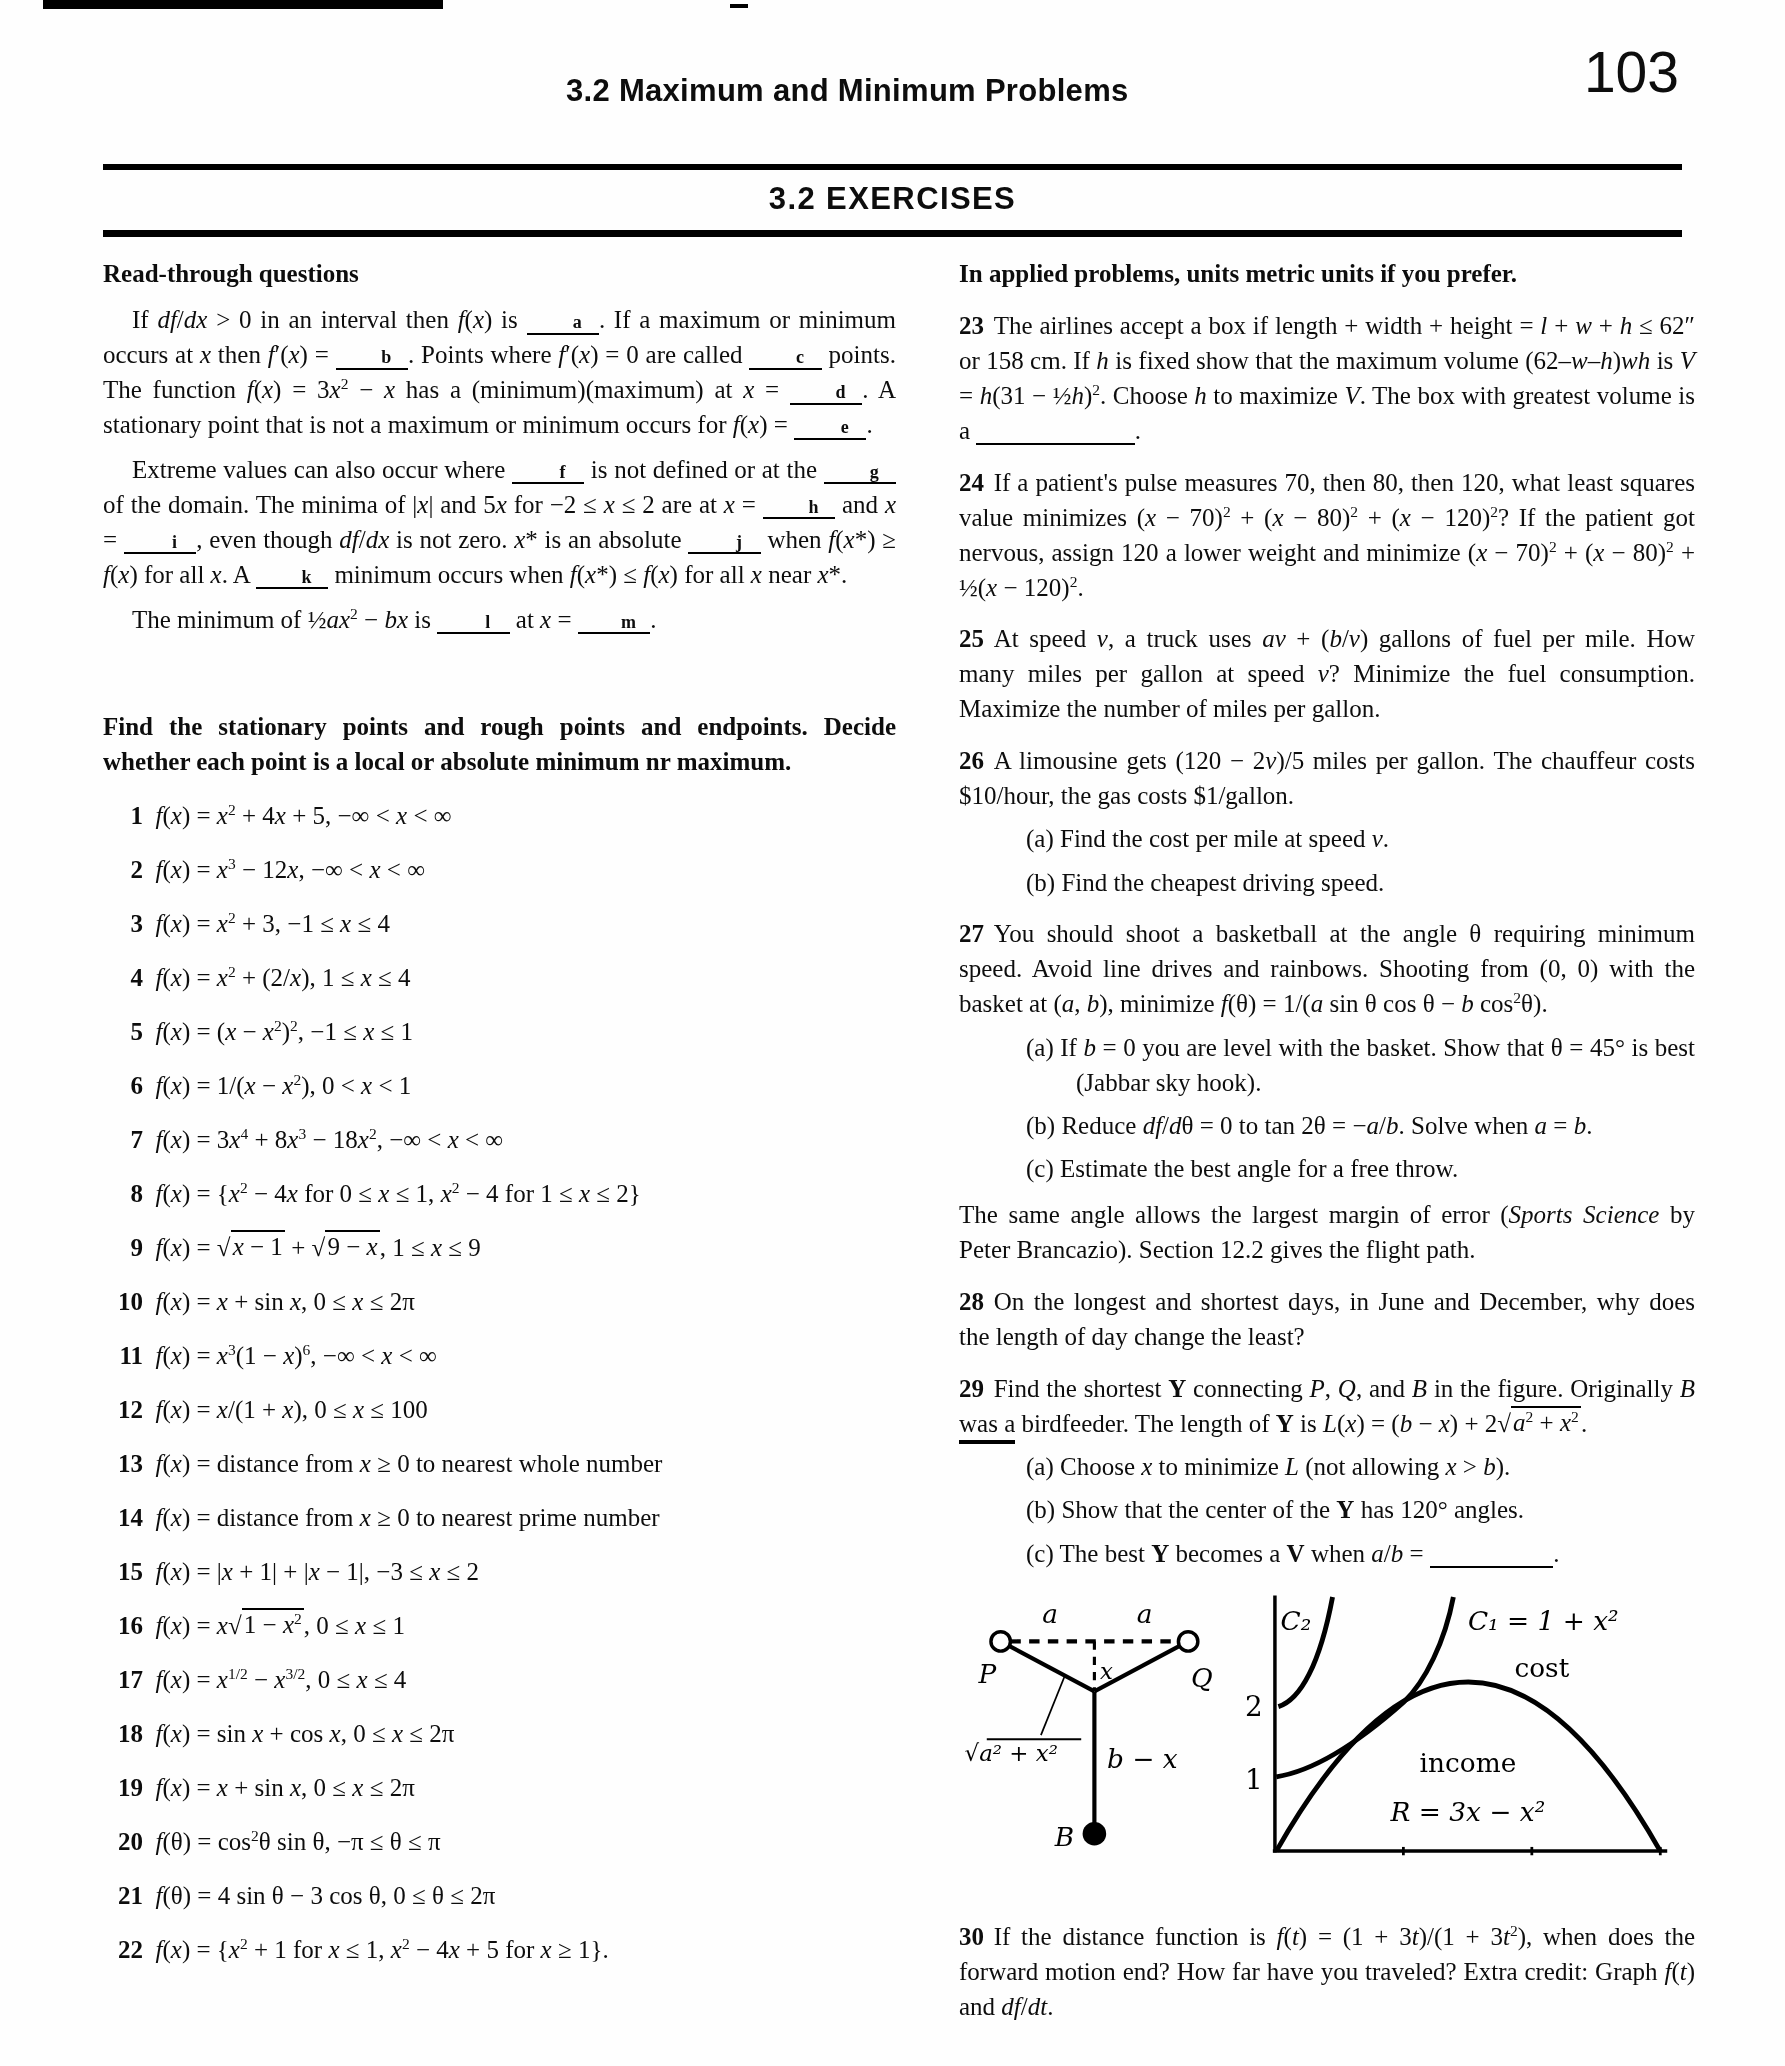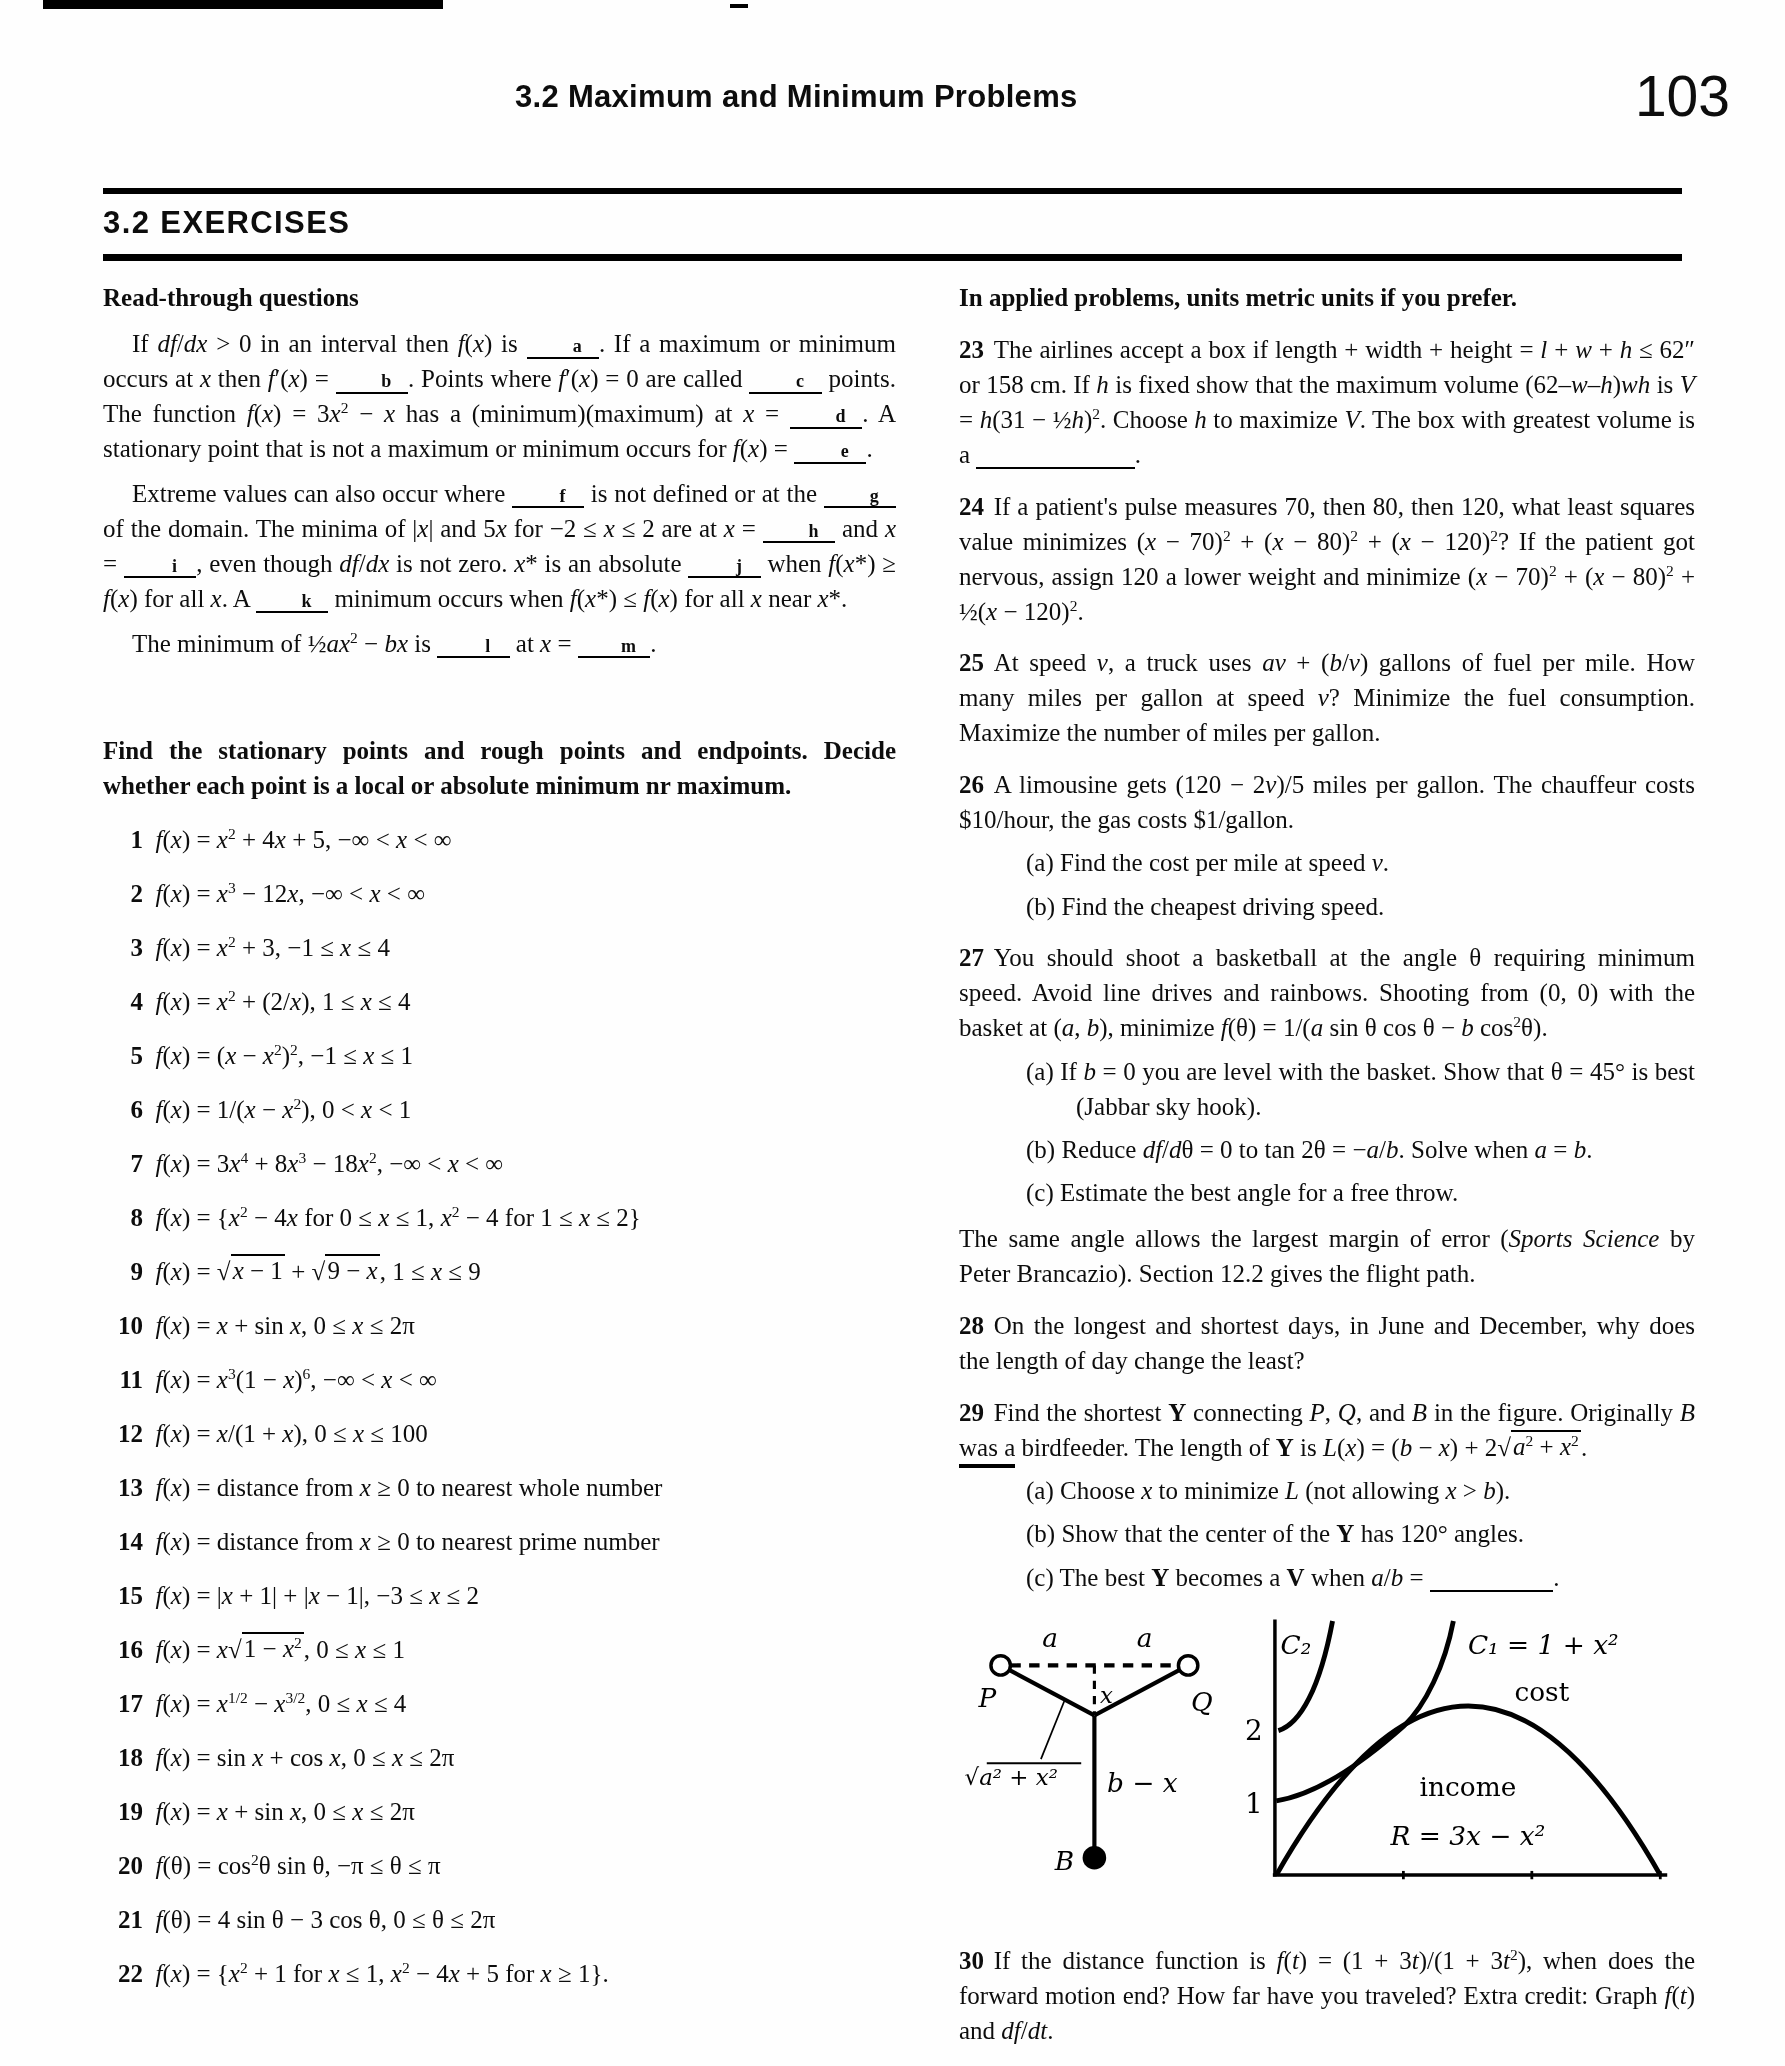--- a/index.html
+++ b/index.html
@@ -2,27 +2,27 @@
 <html style="font-size:11px"><head>
 <meta charset="utf-8">
 <title>3.2 Maximum and Minimum Problems</title>
 <style>
   html,body{margin:0;padding:0;background:#9a9a9a;}
   .page{position:relative;width:1785px;height:2066px;margin:0 auto;background:#fefefe;color:#0d0d0d;
         font-family:"Liberation Serif","DejaVu Serif",serif;font-size:25px;line-height:1.4;overflow:hidden;}
   .scan-streak{position:absolute;top:0;left:43px;width:400px;height:9px;background:#000;}
   .scan-dot{position:absolute;top:4.2px;left:730px;width:18px;height:4.2px;background:#000;}
 
-  .running-head{display:flex;align-items:center;padding-top:57px;margin:0 55px;}
+  .running-head{display:flex;align-items:flex-end;padding-top:33px;margin:0 106px;}
   .section-title{margin-left:460px;font-family:"Liberation Sans","DejaVu Sans",sans-serif;
                  font-weight:700;font-size:31px;letter-spacing:0.3px;}
   .page-number{margin-left:auto;font-family:"Liberation Sans","DejaVu Sans",sans-serif;font-size:57px;font-weight:400;}
 
   .exercises-band{margin:51px 103px 0;border-top:6.3px solid #000;border-bottom:7.6px solid #000;
-                  padding:7px 0 9.7px;}
+                  text-align:center;padding:7px 0 9.7px;}
   .exercises-title{font-family:"Liberation Sans","DejaVu Sans",sans-serif;font-weight:700;font-size:31px;letter-spacing:1.4px;}
 
   .columns{display:flex;margin:19.5px 103px 0;gap:63px;}
   .col-left{width:793px;flex:none;}
   .col-right{width:736px;flex:none;}
 
   .bold-head{font-weight:700;margin:0 0 11px;text-align:left;}
   p.rt{margin:0 0 9.7px;text-indent:29px;text-align:justify;}
   .gap-head{margin-top:72px;margin-bottom:12.5px;font-weight:700;text-align:justify;}
 

